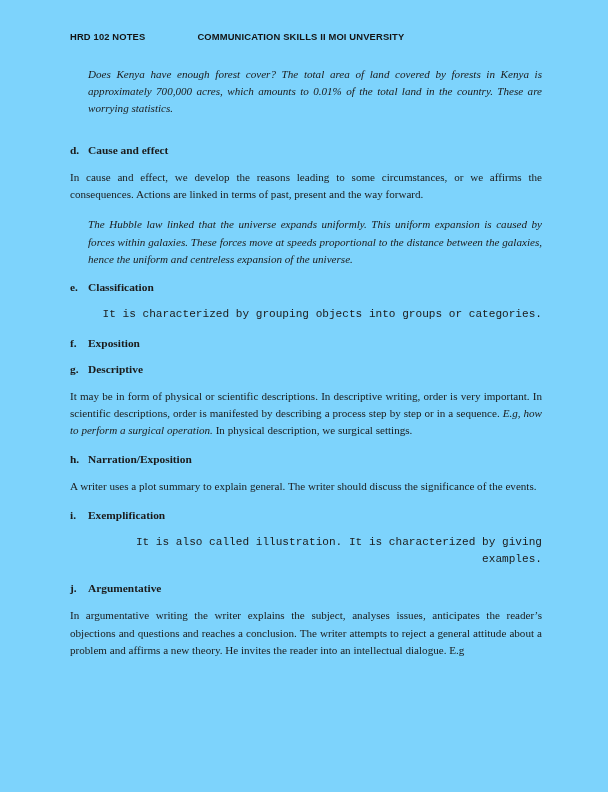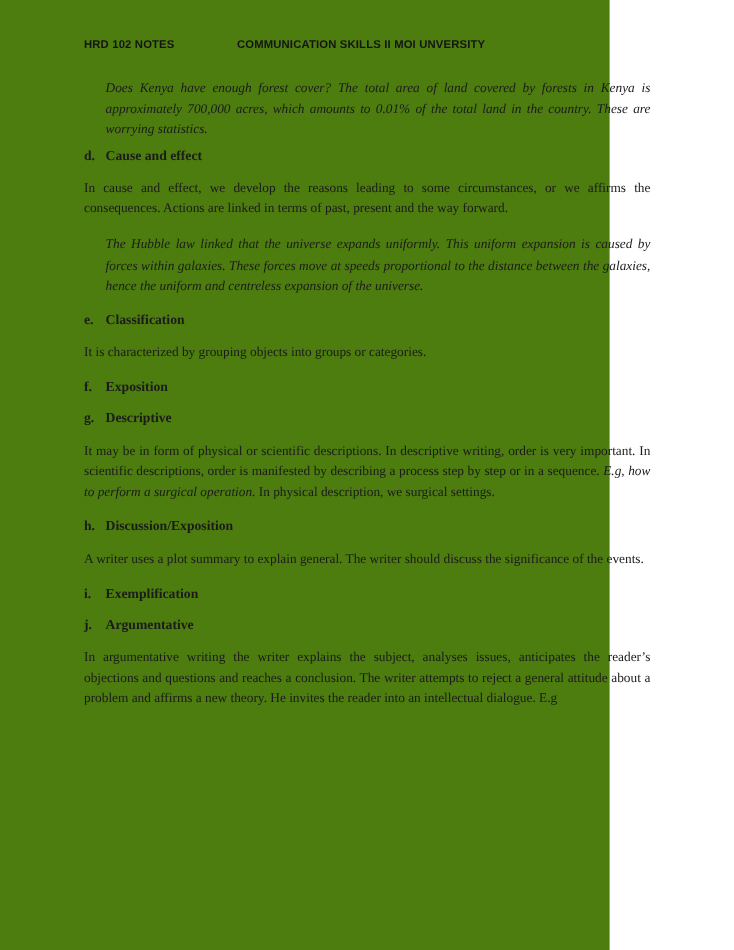--- a/index.html
+++ b/index.html
@@ -13,23 +13,23 @@
     height: 792px;
     position: relative;
     font-family: "Liberation Serif", "DejaVu Serif", serif;
     color: #1b1b1b;
     overflow: hidden;
   }
 
   .page {
     position: absolute;
     left: 0; top: 0;
-    width: 508px;
+    width: 608px;
     height: 792px;
-    background: #4d7c0f;
+    background: #7dd3fc;
   }
 
   
   .doc-header {
     position: absolute;
     left: 70px;
     top: 31px;
     width: 472px;
     font-family: "Liberation Sans", "DejaVu Sans", sans-serif;
     font-weight: bold;
@@ -57,21 +57,21 @@
   
   .quote {
     margin: 0 0 12px 0;
     padding-left: 18px;
     font-style: italic;
     font-size: 11.1px;
     line-height: 17.1px;
     text-align: justify;
   }
   .quote.first {
-    margin-bottom: 6px;
+    margin-bottom: 26px;
   }
 
   
   .heading {
     position: relative;
     margin: 0 0 11px 0;
     padding-left: 18px;
     font-weight: bold;
     font-size: 11.4px;
     line-height: 15px;
@@ -84,21 +84,22 @@
   }
 
   
   .para {
     margin: 0 0 13px 0;
     font-size: 11.1px;
     line-height: 17.1px;
     text-align: justify;
   }
   .para.ragged {
-    text-align: left;
+    text-align: right;
+    font-family: Liberation Mono, monospace;
   }
   .para em {
     font-style: italic;
   }
 </style>
 </head>
 <body>
 
 <div class="page">
 
@@ -134,30 +135,31 @@
 
     <div class="heading">
       <span class="marker">g.</span>
       <span>Descriptive</span>
     </div>
 
     <p class="para"><span>It may be in form of physical or scientific descriptions. In descriptive writing, order is very important. In scientific descriptions, order is manifested by describing a process step by step or in a sequence. </span><em>E.g, how to perform a surgical operation.</em><span> In physical description, we surgical settings.</span></p>
 
     <div class="heading">
       <span class="marker">h.</span>
-      <span>Discussion/Exposition</span>
+      <span>Narration/Exposition</span>
     </div>
 
     <p class="para">A writer uses a plot summary to explain general. The writer should discuss the significance of the events.</p>
 
     <div class="heading">
       <span class="marker">i.</span>
       <span>Exemplification</span>
     </div>
 
+    <p class="para ragged">It is also called illustration. It is characterized by giving examples.</p>
 
     <div class="heading">
       <span class="marker">j.</span>
       <span>Argumentative</span>
     </div>
 
     <p class="para">In argumentative writing the writer explains the subject, analyses issues, anticipates the reader’s objections and questions and reaches a conclusion. The writer attempts to reject a general attitude about a problem and affirms a new theory. He invites the reader into an intellectual dialogue. E.g</p>
 
   </div>
 </div>

